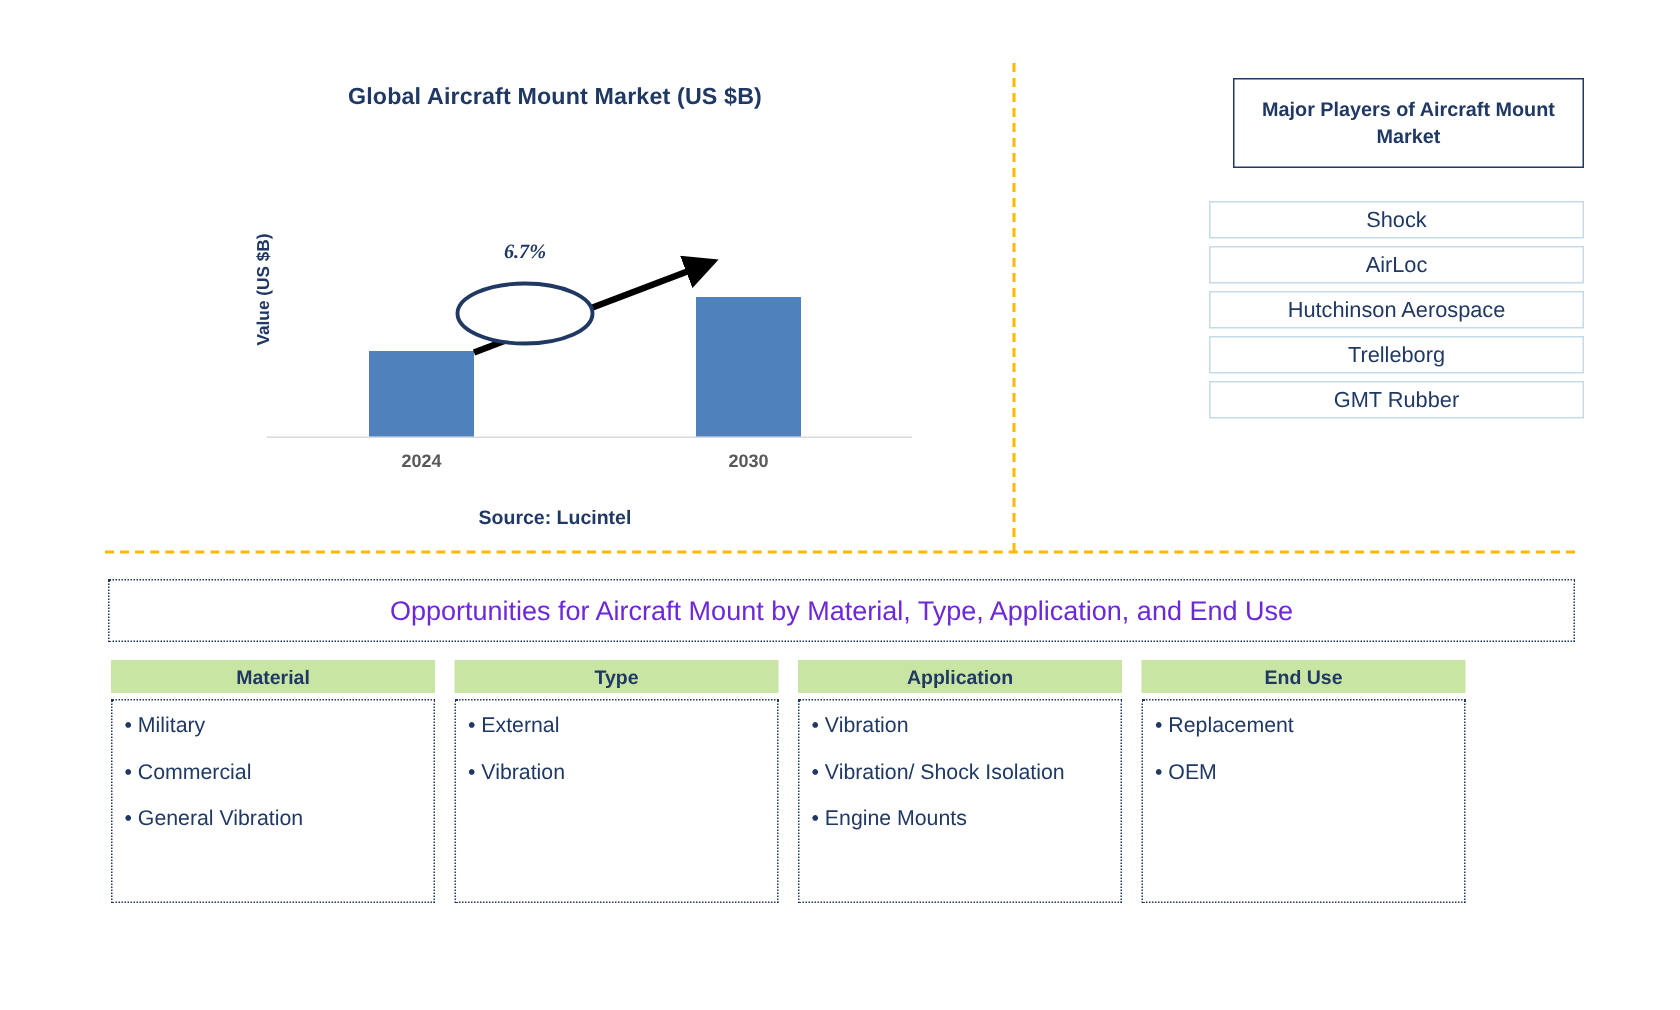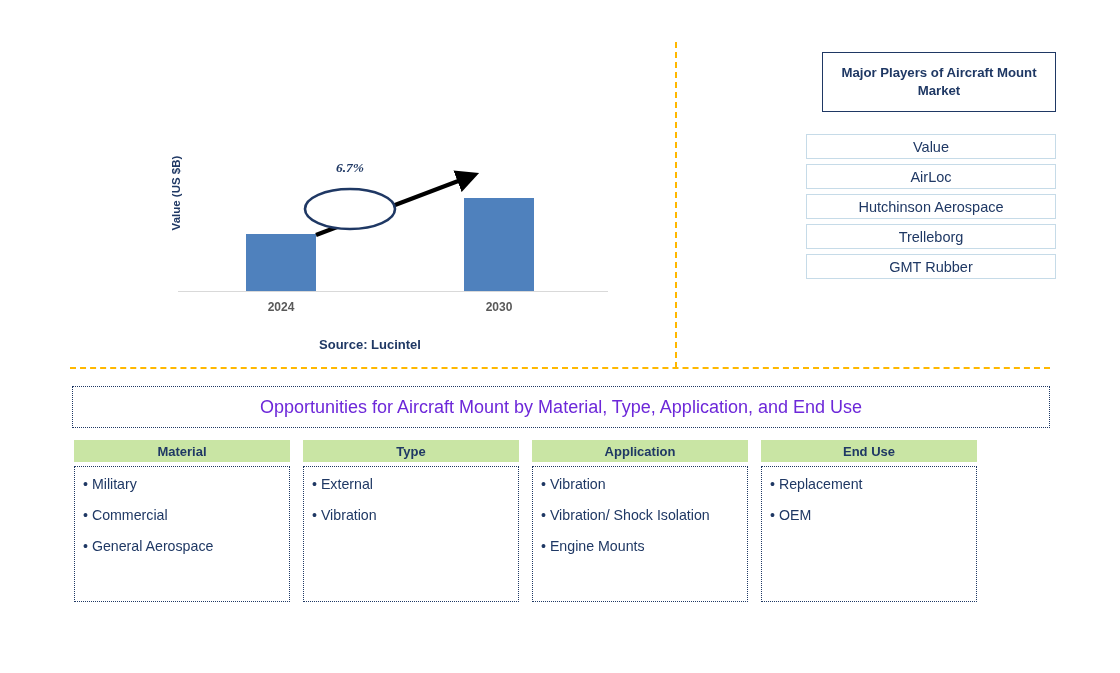--- a/index.html
+++ b/index.html
@@ -220,20 +220,21 @@
 </style>
 </head>
 <body>
 
 <div class="v-divider"></div>
 
 <div class="h-divider"></div>
 
 <div class="chart-panel">
 
+  <div class="chart-title">Global Aircraft Mount Market (US $B)</div>
 
   <div class="plot-area">
 
     <div class="y-axis-label">Value (US $B)</div>
 
     <div class="axis-line"></div>
 
     <div class="bar bar-2024"></div>
     <div class="bar bar-2030"></div>
 
@@ -252,37 +253,37 @@
 
     <div class="cagr-text">6.7%</div>
   </div>
 
   <div class="source-text">Source: Lucintel</div>
 </div>
 
 <div class="players-panel">
   <div class="players-header">Major Players of Aircraft Mount Market</div>
 
-  <div class="player-box first">Value</div>
+  <div class="player-box first">Shock</div>
   <div class="player-box">AirLoc</div>
   <div class="player-box">Hutchinson Aerospace</div>
   <div class="player-box">Trelleborg</div>
   <div class="player-box">GMT Rubber</div>
 </div>
 
 <div class="opp-banner">Opportunities for Aircraft Mount by Material, Type, Application, and End Use</div>
 
 <div class="columns">
 
   <div class="column">
     <div class="col-header">Material</div>
     <div class="col-body">
       <div class="col-item">• Military</div>
       <div class="col-item">• Commercial</div>
-      <div class="col-item">• General Aerospace</div>
+      <div class="col-item">• General Vibration</div>
     </div>
   </div>
 
   <div class="column">
     <div class="col-header">Type</div>
     <div class="col-body">
       <div class="col-item">• External</div>
       <div class="col-item">• Vibration</div>
     </div>
   </div>

